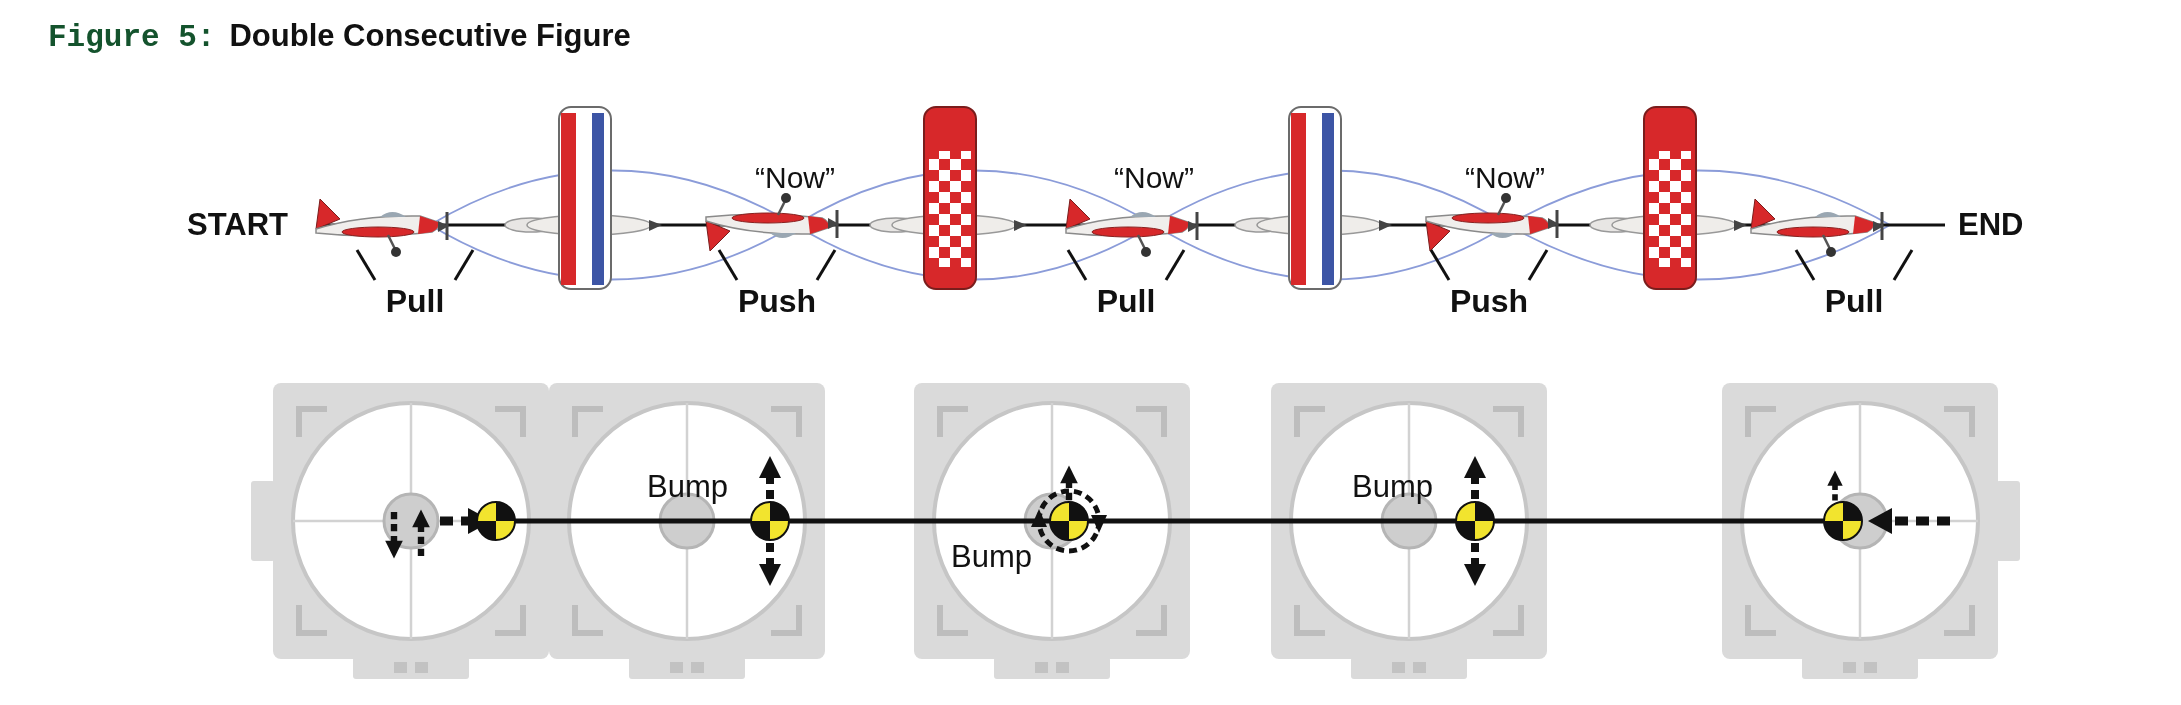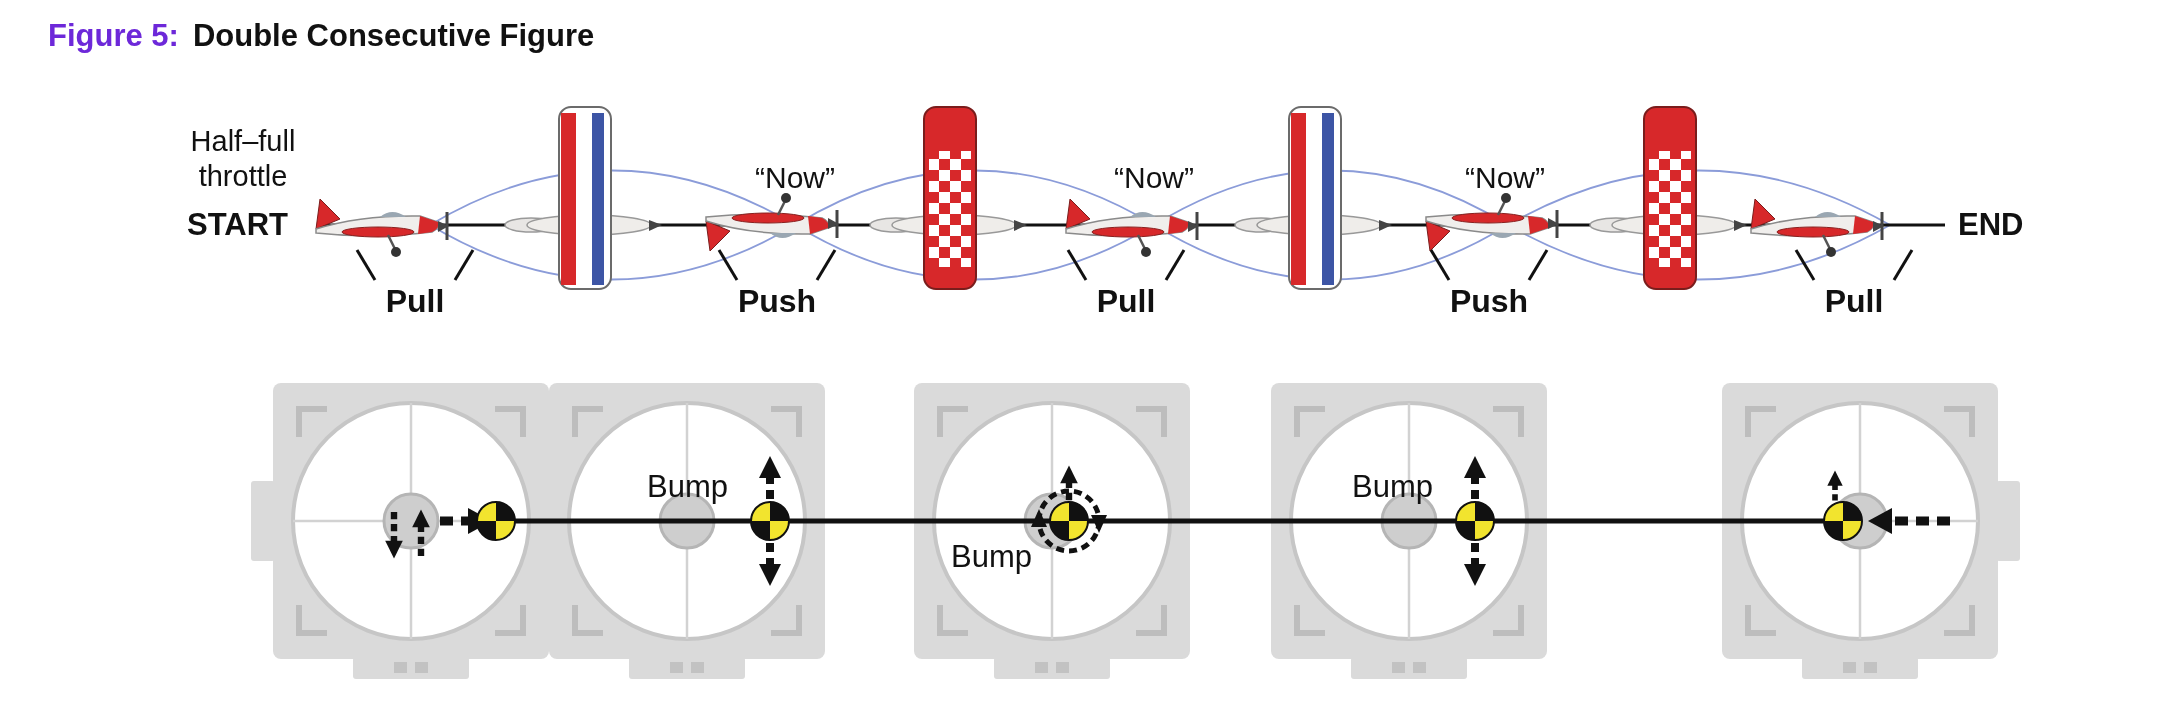--- a/index.html
+++ b/index.html
@@ -12,21 +12,21 @@
     overflow: hidden;
   }
   .header {
     position: absolute;
     left: 48px;
     top: 18px;
     font-size: 31px;
     font-weight: bold;
     white-space: nowrap;
   }
-  .fig-label { color: #6d28d9; margin-right: 14px; }
+  .fig-label { color: #14532d; margin-right: 14px; font-family: Liberation Mono, monospace; }
   .fig-title { color: #111111; }
   .throttle-note {
     position: absolute;
     left: 158px;
     top: 124px;
     width: 170px;
     text-align: center;
     font-size: 29px;
     line-height: 1.22;
     color: #111111;
@@ -37,21 +37,20 @@
 </style>
 </head>
 <body>
 
 <div class="page">
 
   <div class="header">
     <span class="fig-label">Figure 5:</span><span class="fig-title">Double Consecutive Figure</span>
   </div>
 
-  <div class="throttle-note">Half–full throttle</div>
 
   <svg width="2181" height="705" viewBox="0 0 2181 705">
     <defs>
       <pattern id="checker" width="22" height="22" patternUnits="userSpaceOnUse">
         <rect width="22" height="22" fill="#d7282a"></rect>
         <rect width="11" height="11" fill="#ffffff"></rect>
         <rect x="11" y="11" width="11" height="11" fill="#ffffff"></rect>
       </pattern>
 
       <g id="plane-side">

